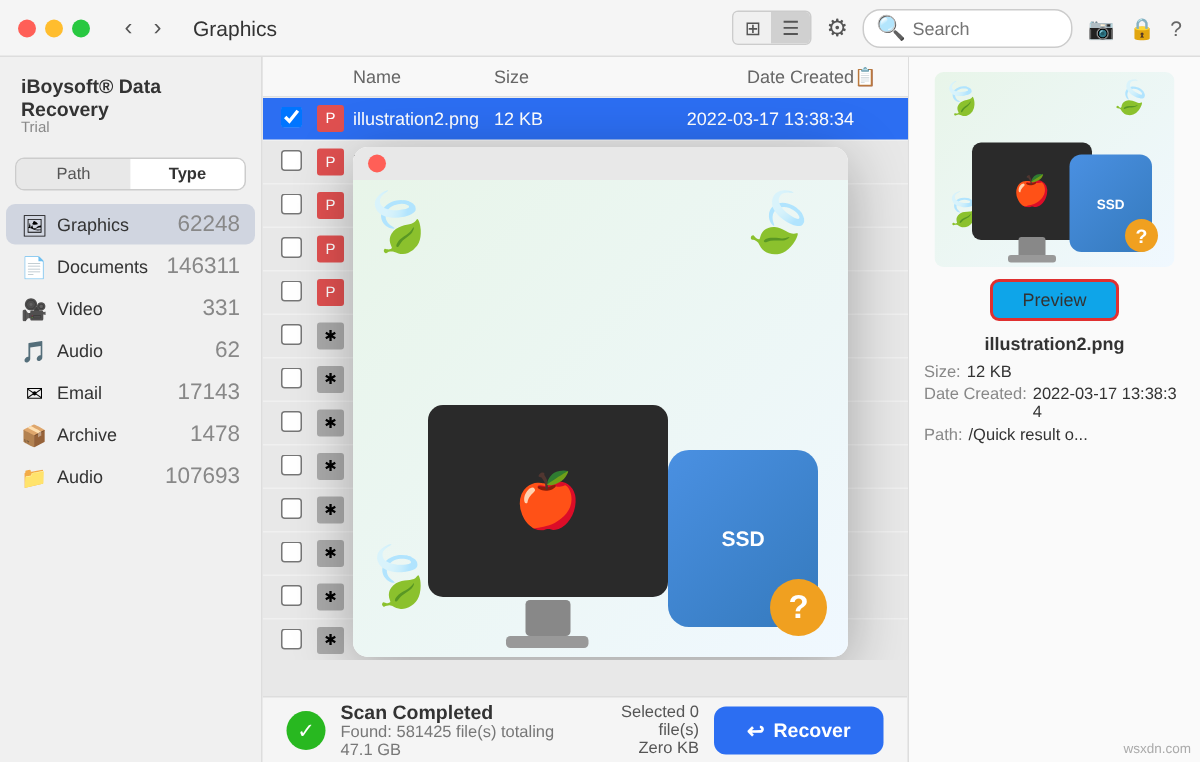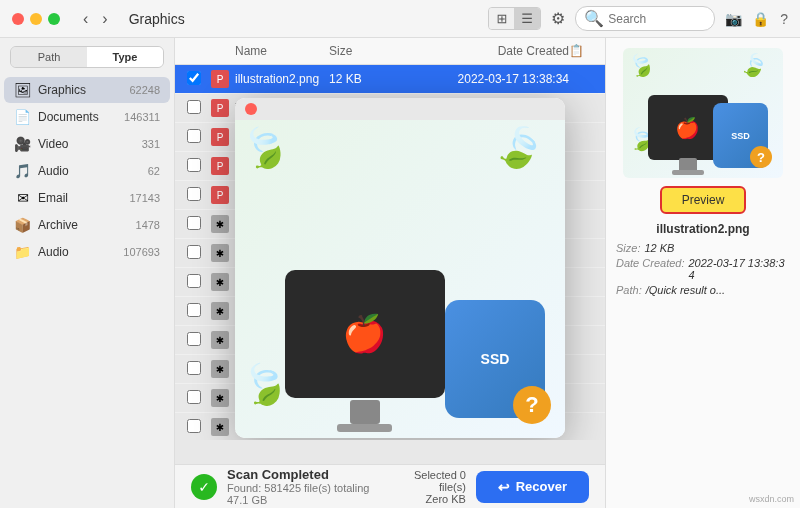--- a/index.html
+++ b/index.html
@@ -173,21 +173,21 @@
       font-size: 14px;
       width: 18px;
       text-align: center;
     }
     .sidebar-item-label {
       font-size: 12px;
       color: #333;
       flex: 1;
     }
     .sidebar-item-count {
-      font-size: 11px;
+      font-size: 15px;
       color: #888;
     }
     .sidebar-activate {
       margin: 10px;
       background: #f0a020;
       color: white;
       border: none;
       border-radius: 8px;
       padding: 8px;
       font-size: 13px;
@@ -413,42 +413,41 @@
     .leaf {
       position: absolute;
       font-size: 22px;
     }
     .leaf-tl { top: 5px; left: 5px; transform: rotate(-20deg); color: #4caf50; }
     .leaf-tr { top: 5px; right: 15px; transform: rotate(15deg); color: #66bb6a; }
     .leaf-bl { bottom: 25px; left: 5px; transform: rotate(-10deg); color: #43a047; }
 
     .preview-btn {
       border: 2px solid #e03030;
-      background: #fde047;
+      background: #0ea5e9;
       border-radius: 6px;
       padding: 5px 20px;
       font-size: 12px;
       color: #333;
       cursor: pointer;
       margin-top: 8px;
       font-weight: 500;
     }
     .preview-filename {
       font-size: 12px;
       font-weight: 600;
       color: #333;
       margin-top: 8px;
       text-align: center;
     }
     .preview-meta {
       width: 100%;
       margin-top: 6px;
       font-size: 11px;
       color: #555;
-      font-style: italic;
     }
     .preview-meta-row {
       display: flex;
       gap: 4px;
       margin-bottom: 3px;
       align-items: flex-start;
     }
     .preview-meta-key {
       color: #888;
       white-space: nowrap;
@@ -602,20 +601,24 @@
     </div>
     <span class="icon-camera">📷</span>
     <span class="icon-info">🔒</span>
     <span class="icon-help">?</span>
   </div>
 </div>
 
 <div class="main">
 
   <div class="sidebar">
+    <div class="sidebar-header">
+      <div class="sidebar-app-name">iBoysoft® Data Recovery</div>
+      <div class="sidebar-trial">Trial</div>
+    </div>
     <div class="sidebar-tabs">
       <div class="sidebar-tab">Path</div>
       <div class="sidebar-tab active">Type</div>
     </div>
     <div class="sidebar-items">
       <div class="sidebar-item active">
         <span class="sidebar-item-icon">🖼</span>
         <span class="sidebar-item-label">Graphics</span>
         <span class="sidebar-item-count">62248</span>
       </div>

